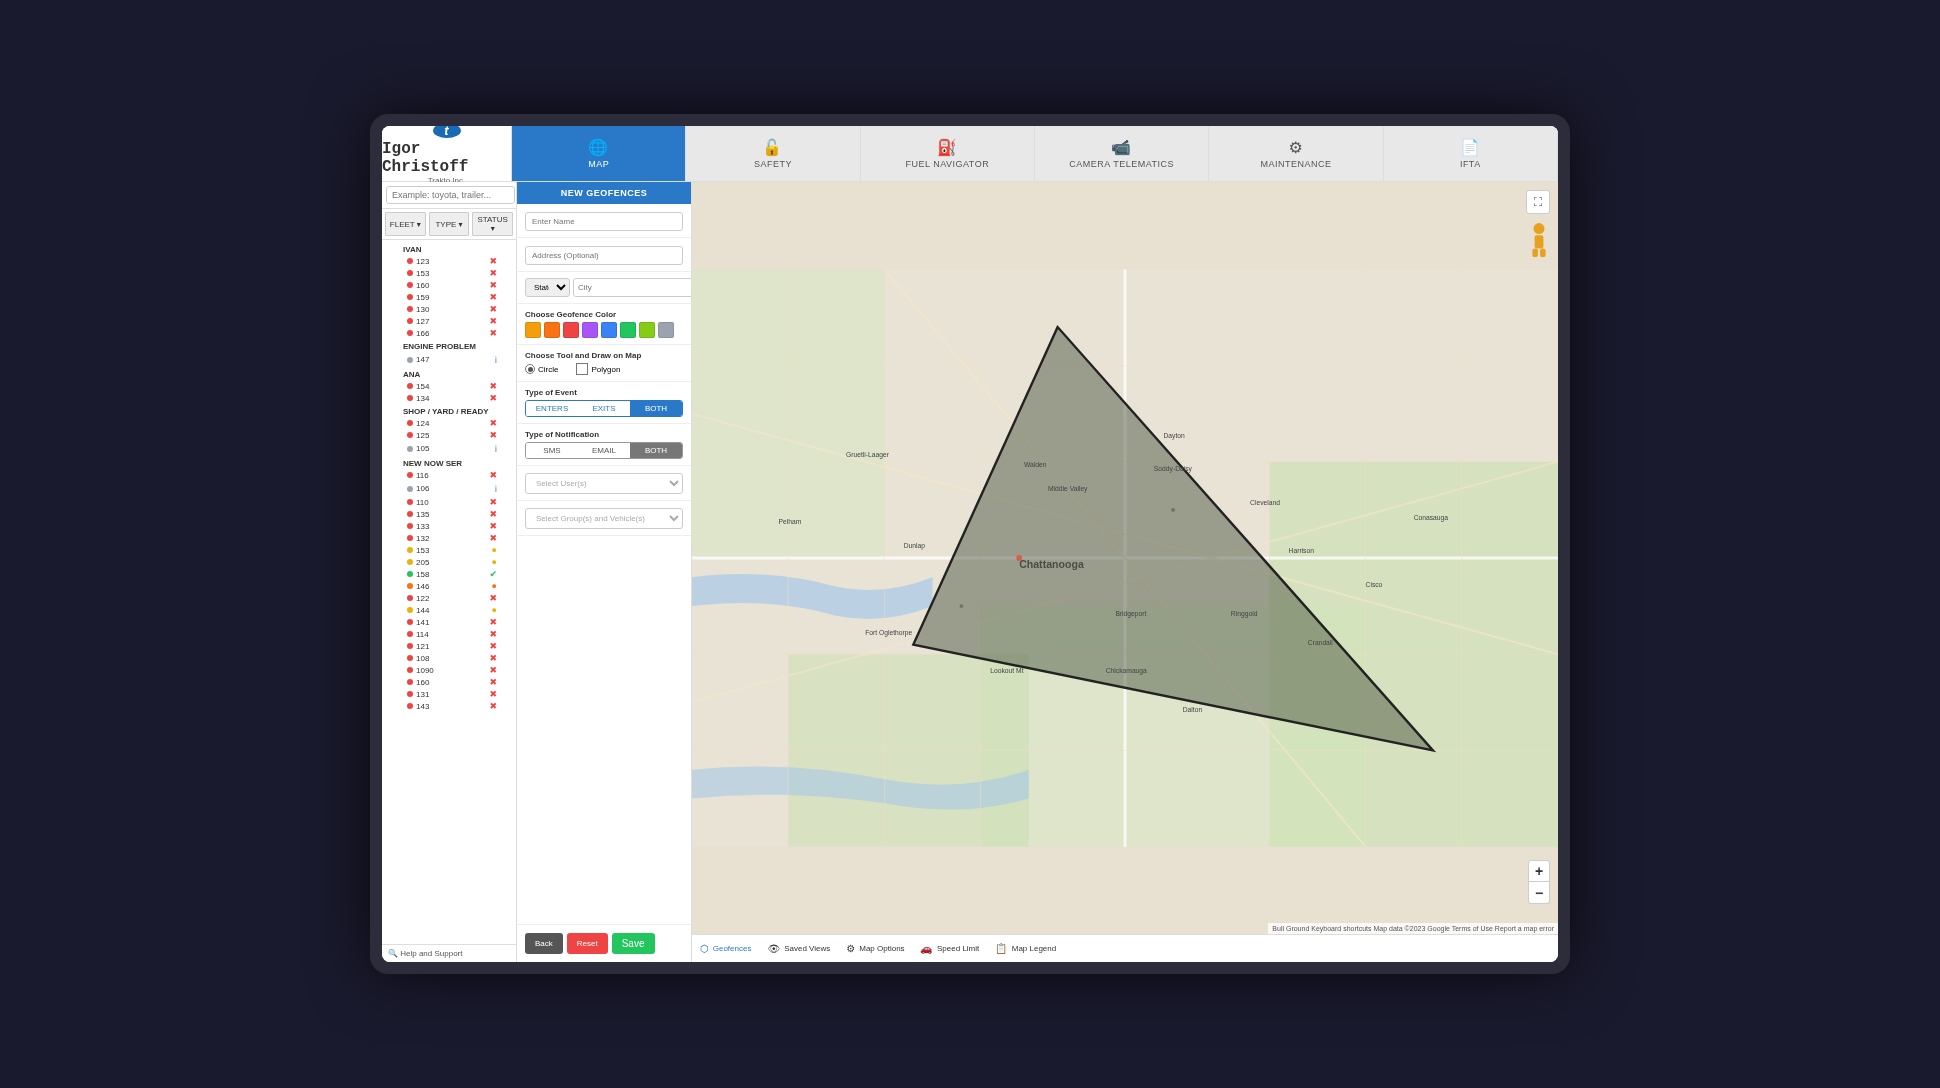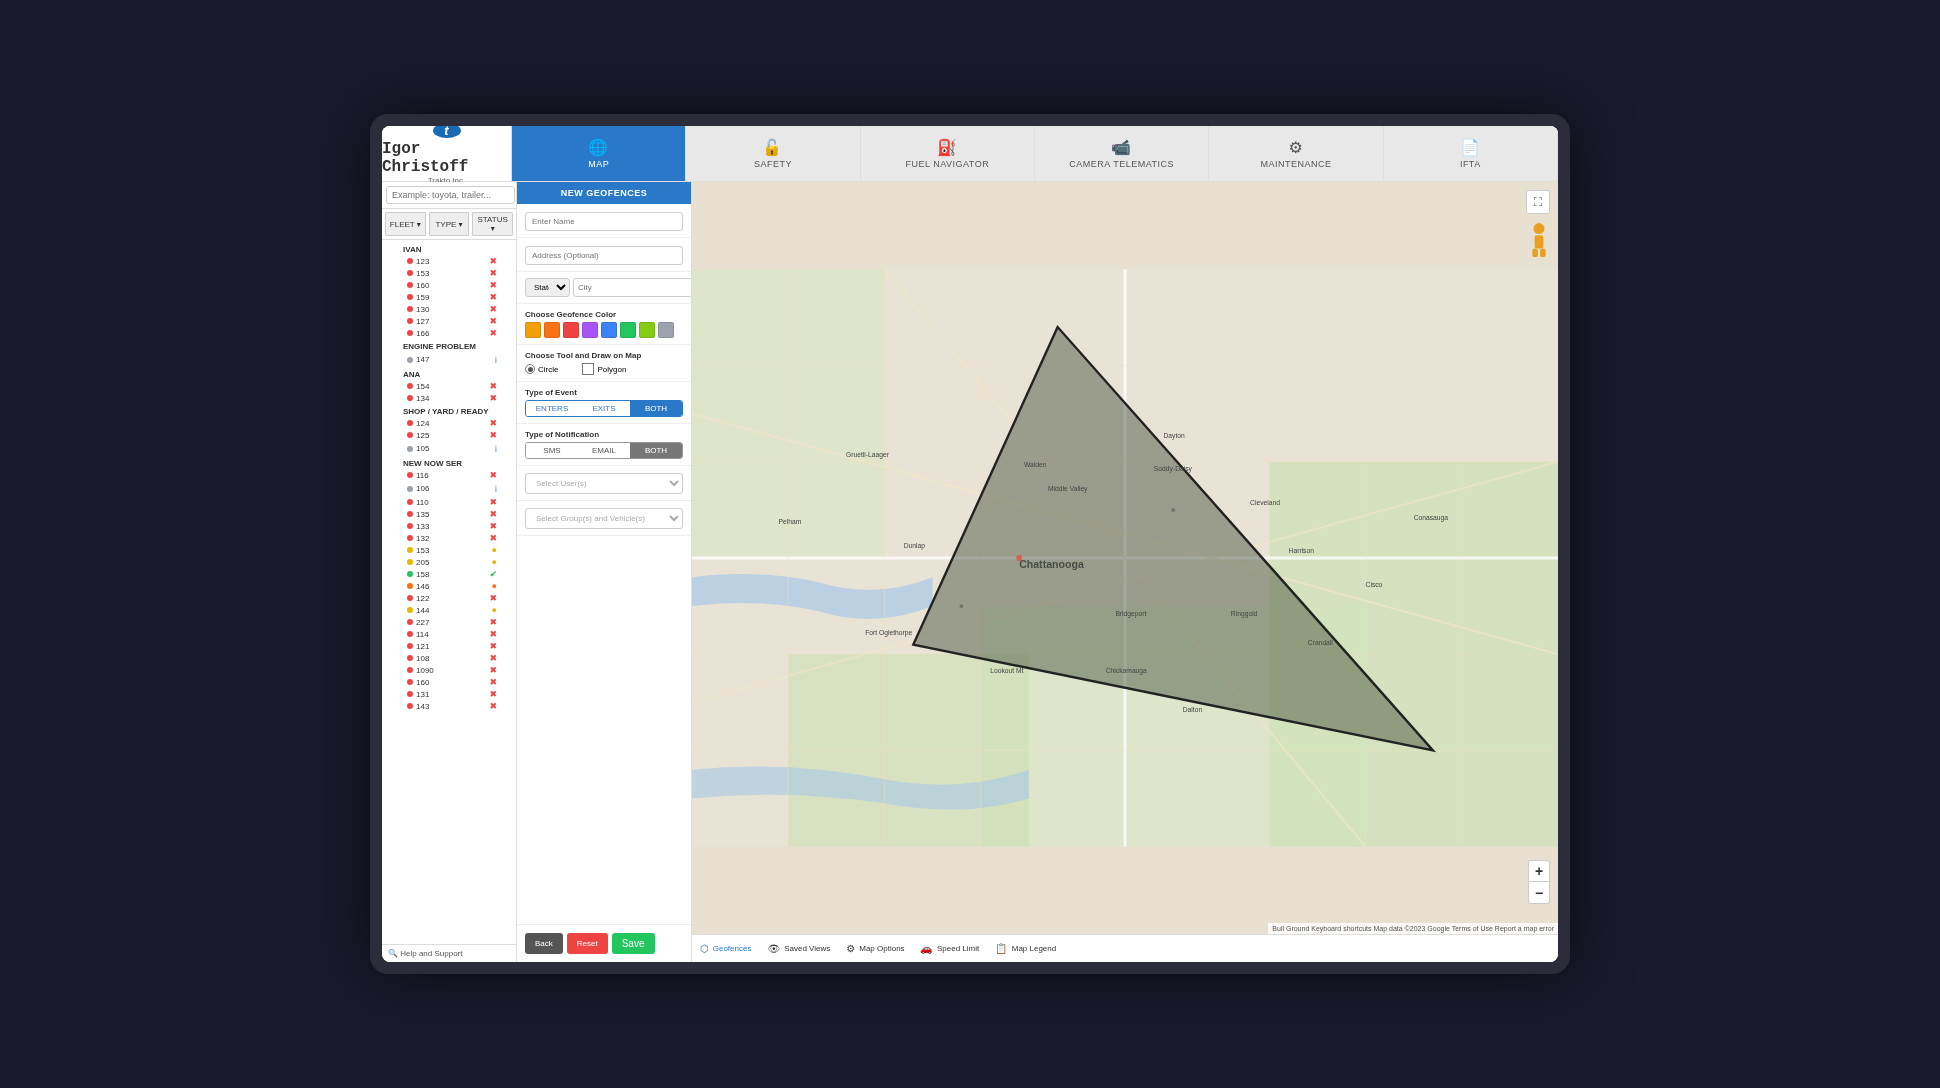--- a/index.html
+++ b/index.html
@@ -252,21 +252,21 @@
     }
     .color-swatch {
       width: 16px;
       height: 16px;
       border-radius: 2px;
       cursor: pointer;
       border: 1px solid rgba(0,0,0,0.1);
     }
     .tool-options {
       display: flex;
-      gap: 16px;
+      gap: 10px;
       align-items: center;
     }
     .tool-option {
       display: flex;
       align-items: center;
       gap: 3px;
       font-size: 8px;
       cursor: pointer;
     }
     .radio-circle {
@@ -650,21 +650,21 @@
               <span class="item-num">122</span>
               <span class="status-icon" style="color:#ef4444;">✖</span>
             </div>
           <div class="sidebar-item">
               <span class="dot dot-yellow"></span>
               <span class="item-num">144</span>
               <span class="status-icon" style="color:#eab308;">●</span>
             </div>
           <div class="sidebar-item">
               <span class="dot dot-red"></span>
-              <span class="item-num">227</span>
+              <span class="item-num">141</span>
               <span class="status-icon" style="color:#ef4444;">✖</span>
             </div>
           <div class="sidebar-item">
               <span class="dot dot-red"></span>
               <span class="item-num">114</span>
               <span class="status-icon" style="color:#ef4444;">✖</span>
             </div>
           <div class="sidebar-item">
               <span class="dot dot-red"></span>
               <span class="item-num">121</span>

